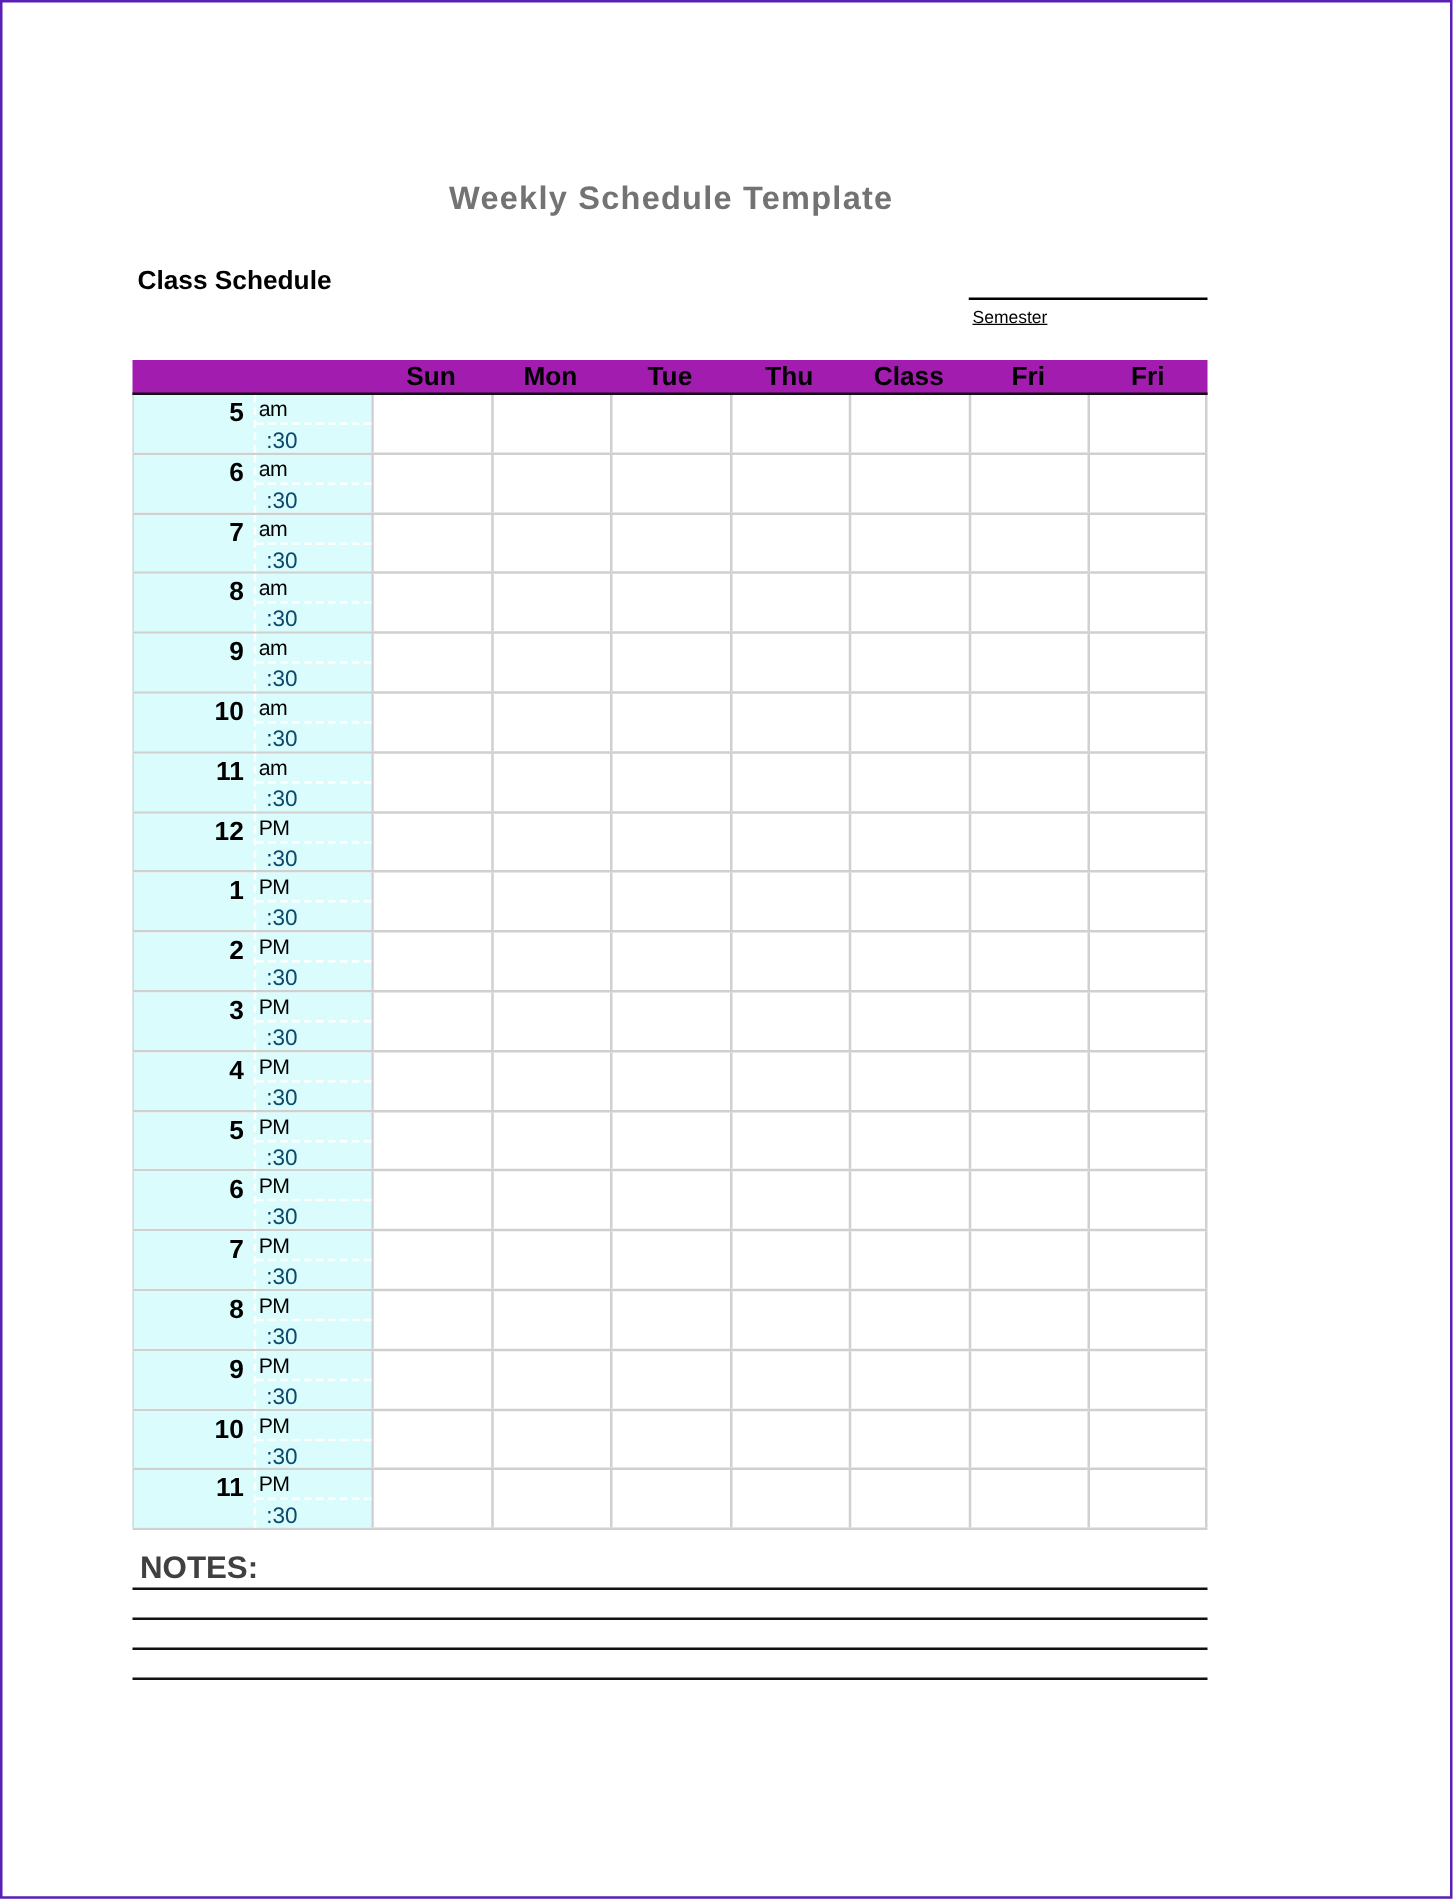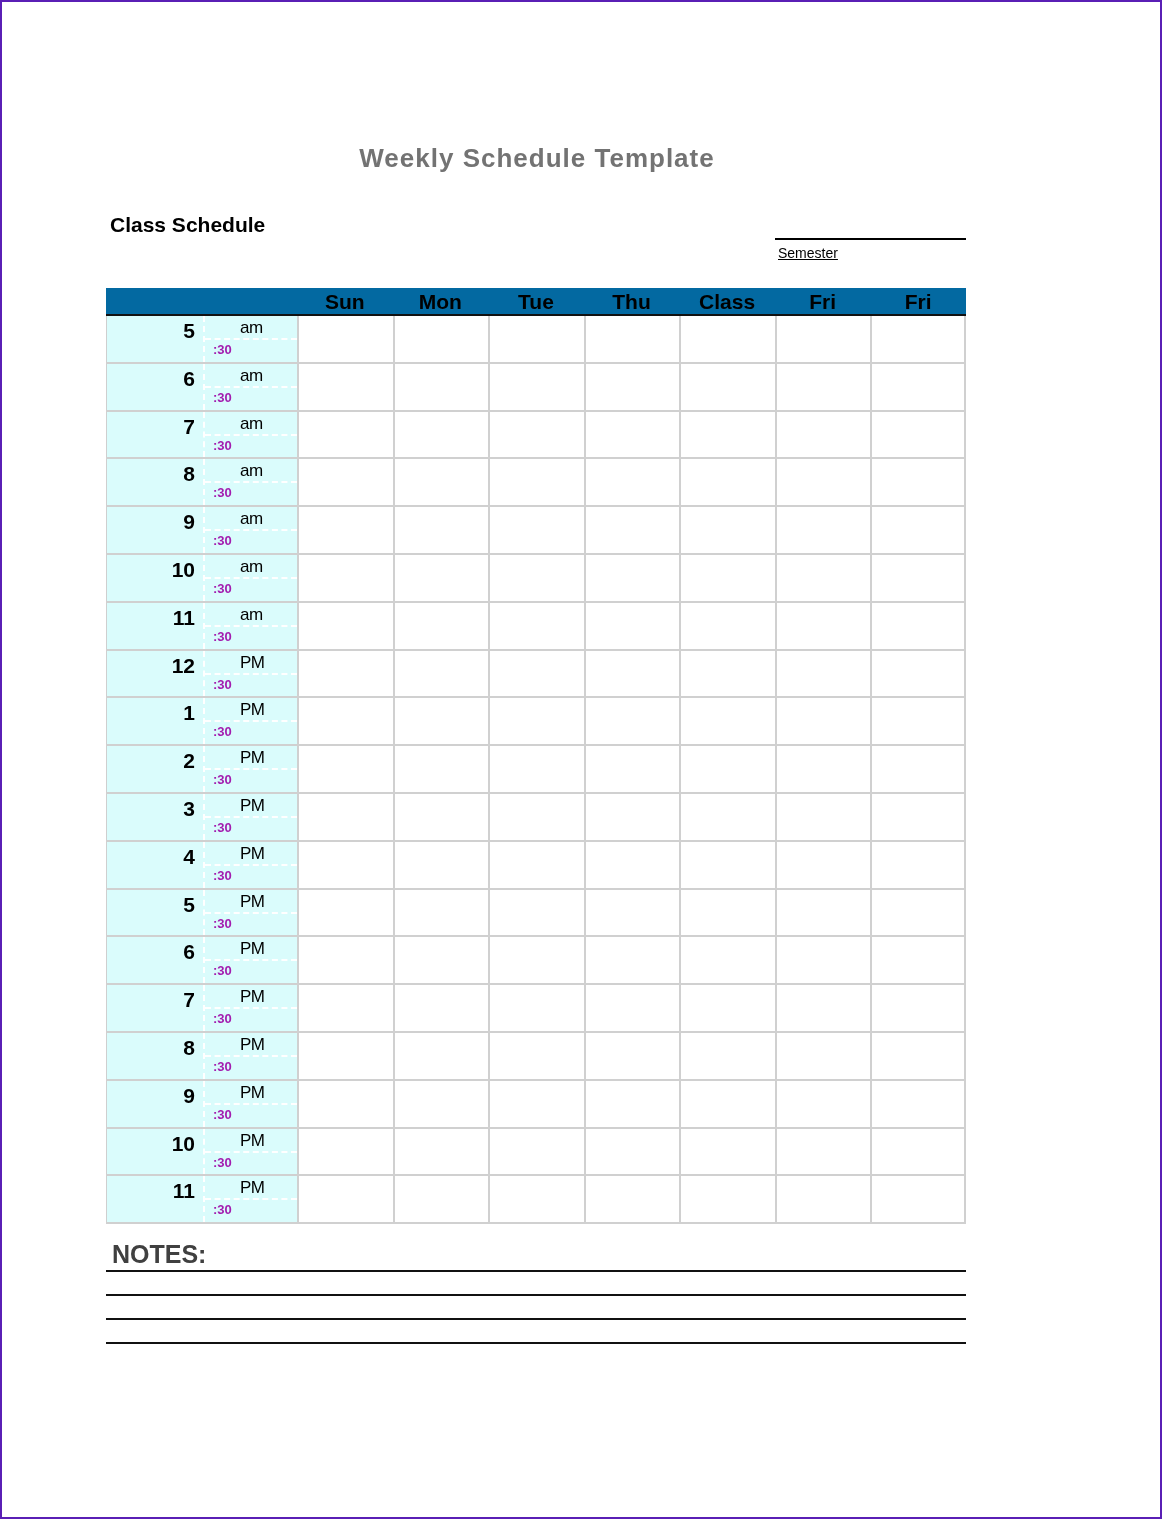--- a/index.html
+++ b/index.html
@@ -21,46 +21,46 @@
     position: absolute; left: 773px; top: 236px; width: 191px; height: 0;
     border-top: 2px solid #000;
   }
   .semester-label {
     position: absolute; left: 776px; top: 243px; font-size: 14px; text-decoration: underline;
   }
   .grid {
     position: absolute; left: 104px; top: 286px; width: 860px;
   }
   .header-row {
-    display: flex; height: 26px; background: #0369a1; border-bottom: 2px solid #111; justify-content: center;
+    display: flex; height: 26px; background: #a21caf; border-bottom: 2px solid #111;
   }
   .header-blank { width: 191px; }
   .header-day {
     width: 95.57px; text-align: center; font-weight: bold; font-size: 21px; line-height: 28px;
   }
   .row { display: flex; height: 47.8px; box-sizing: border-box; border-bottom: 2px solid #d0d0d0; }
   .time-cell {
     width: 191px; background: #dafcfc; display: flex; position: relative;
     border-left: 1px solid #cfcfcf; box-sizing: border-box;
   }
   .hour {
     width: 96px; text-align: right; padding-right: 8px; box-sizing: border-box;
     font-weight: bold; font-size: 21px; line-height: 28px; padding-top: 1px;
   }
   .ampm-col {
     flex: 1; border-left: 2px dashed #ffffff; position: relative;
   }
   .ampm {
-    position: absolute; left: 2px; top: 2px; font-size: 17px; letter-spacing: -0.5px; margin-left: 33px;
+    position: absolute; left: 2px; top: 2px; font-size: 17px; letter-spacing: -0.5px;
   }
   .half-line {
     position: absolute; left: 0; right: 0; top: 22px; border-top: 2px dashed #ffffff;
   }
   .half {
-    position: absolute; left: 8px; top: 26px; font-size: 13px; color: #a21caf; font-weight: bold;
+    position: absolute; left: 8px; top: 26px; font-size: 18px; color: #0c4a6e;
   }
   .day-cell {
     width: 95.57px; border-left: 2px solid #d0d0d0; box-sizing: border-box;
   }
   .day-cell:last-child { border-right: 2px solid #d0d0d0; }
   .notes-label {
     position: absolute; left: 110px; top: 1238px; color: #404040; font-weight: bold; font-size: 25px;
   }
   .note-line {
     position: absolute; left: 104px; width: 860px; height: 0; border-top: 2px solid #111;

